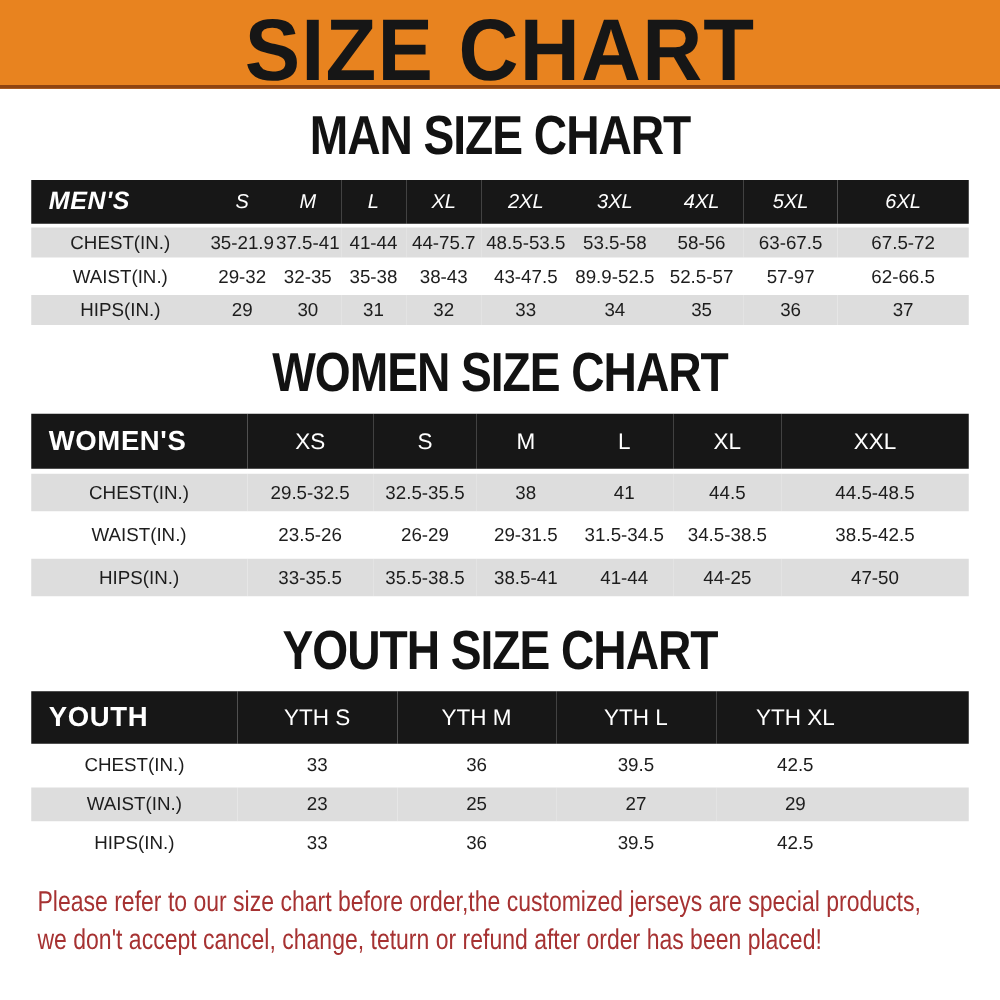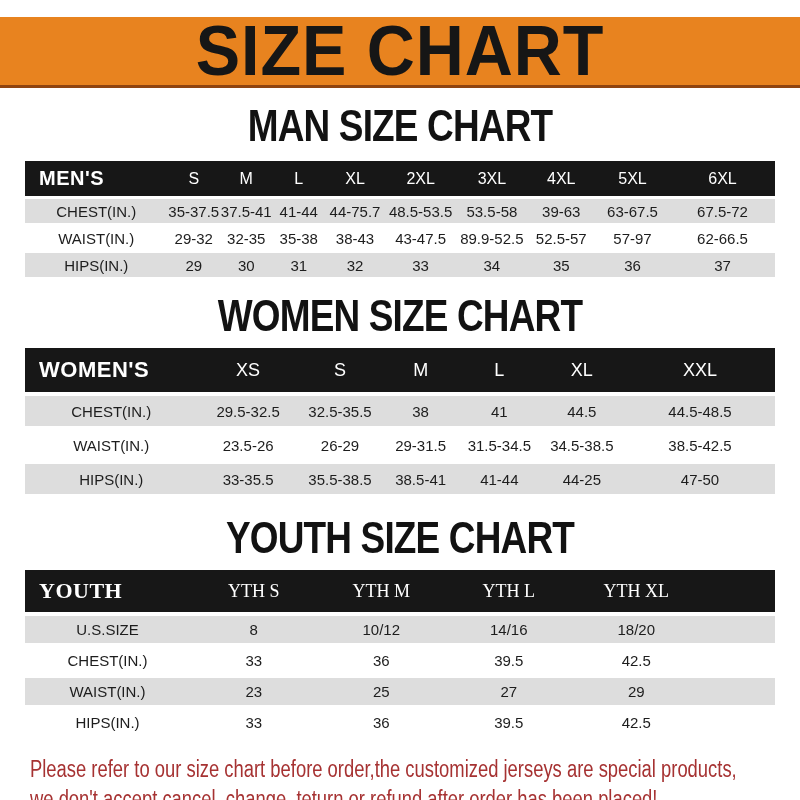--- a/index.html
+++ b/index.html
@@ -1,21 +1,21 @@
 <!DOCTYPE html>
 <html><head>
 <meta charset="utf-8">
 <style>
   * { margin:0; padding:0; box-sizing:border-box; }
   html,body { width:800px; height:800px; background:#ffffff; overflow:hidden;
               font-family:"Liberation Sans", sans-serif; }
 
   
   .banner { height:71px; background:#E8831F; border-bottom:3px solid #8f4410;
-            display:flex; align-items:center; justify-content:center;margin-top:17px; }
+            display:flex; justify-content:center; }
   .banner-title { font-size:70px; font-weight:bold; color:#161616;
                   letter-spacing:1px; transform:scaleX(0.95); white-space:nowrap; }
 
   
   .section-heading { text-align:center; font-weight:bold; color:#121212;
                      font-size:44px; line-height:44px; transform:scaleX(0.84);
                      letter-spacing:-1px; white-space:nowrap; }
   .h-man   { margin:16px 0 10px; }
   .h-women { margin:14px 0 6px; }
   .h-youth { margin:18px 0 6px; }
@@ -24,23 +24,23 @@
   table.size-table { width:750px; margin:0 auto; table-layout:fixed;
                      border-collapse:separate; }
   .t-men   { border-spacing:0 3px; }
   .t-women { border-spacing:0 4px; }
   .t-youth { border-spacing:0 4px; }
 
   td { text-align:center; vertical-align:middle; font-size:15px; color:#1d1d1d;
        white-space:nowrap; overflow:hidden; }
 
   tr.hdr-row td { background:#171717; color:#ffffff; font-size:16px; }
-  .t-men   tr.hdr-row td { height:35px; }
+  .t-men   tr.hdr-row td { height:35px;font-style:italic; }
   .t-women tr.hdr-row td { height:44px; font-size:18px; }
-  .t-youth tr.hdr-row td { height:42px; font-size:18px;font-family:Liberation Serif, serif; }
+  .t-youth tr.hdr-row td { height:42px; font-size:18px; }
 
   td.corner { font-weight:bold; text-align:left; padding-left:14px;
               font-size:20px !important; letter-spacing:0.5px; }
   .t-women td.corner, .t-youth td.corner { font-size:22px !important; }
 
   tr.row-gray  td { background:#DDDDDD; }
   tr.row-white td { background:#FFFFFF; }
   .t-men   tr.data-row td { height:24px; }
   .t-women tr.data-row td { height:30px; }
   .t-youth tr.data-row td { height:27px; }
@@ -79,27 +79,27 @@
     <td>L</td>
     <td>XL</td>
     <td>2XL</td>
     <td>3XL</td>
     <td>4XL</td>
     <td>5XL</td>
     <td>6XL</td>
   </tr>
   <tr class="data-row row-gray">
     <td>CHEST(IN.)</td>
-    <td>35-37.5</td>
+    <td>35-21.9</td>
     <td>37.5-41</td>
     <td>41-44</td>
     <td>44-75.7</td>
     <td>48.5-53.5</td>
     <td>53.5-58</td>
-    <td>39-63</td>
+    <td>58-56</td>
     <td>63-67.5</td>
     <td>67.5-72</td>
   </tr>
   <tr class="data-row row-white">
     <td>WAIST(IN.)</td>
     <td>29-32</td>
     <td>32-35</td>
     <td>35-38</td>
     <td>38-43</td>
     <td>43-47.5</td>
@@ -188,28 +188,20 @@
   </colgroup>
   <tbody>
       <tr class="hdr-row">
     <td class="corner">YOUTH</td>
     <td>YTH S</td>
     <td>YTH M</td>
     <td>YTH L</td>
     <td>YTH XL</td>
     <td></td>
   </tr>
-  <tr class="data-row row-gray">
-    <td>U.S.SIZE</td>
-    <td>8</td>
-    <td>10/12</td>
-    <td>14/16</td>
-    <td>18/20</td>
-    <td></td>
-  </tr>
   <tr class="data-row row-white">
     <td>CHEST(IN.)</td>
     <td>33</td>
     <td>36</td>
     <td>39.5</td>
     <td>42.5</td>
     <td></td>
   </tr>
   <tr class="data-row row-gray">
     <td>WAIST(IN.)</td>

